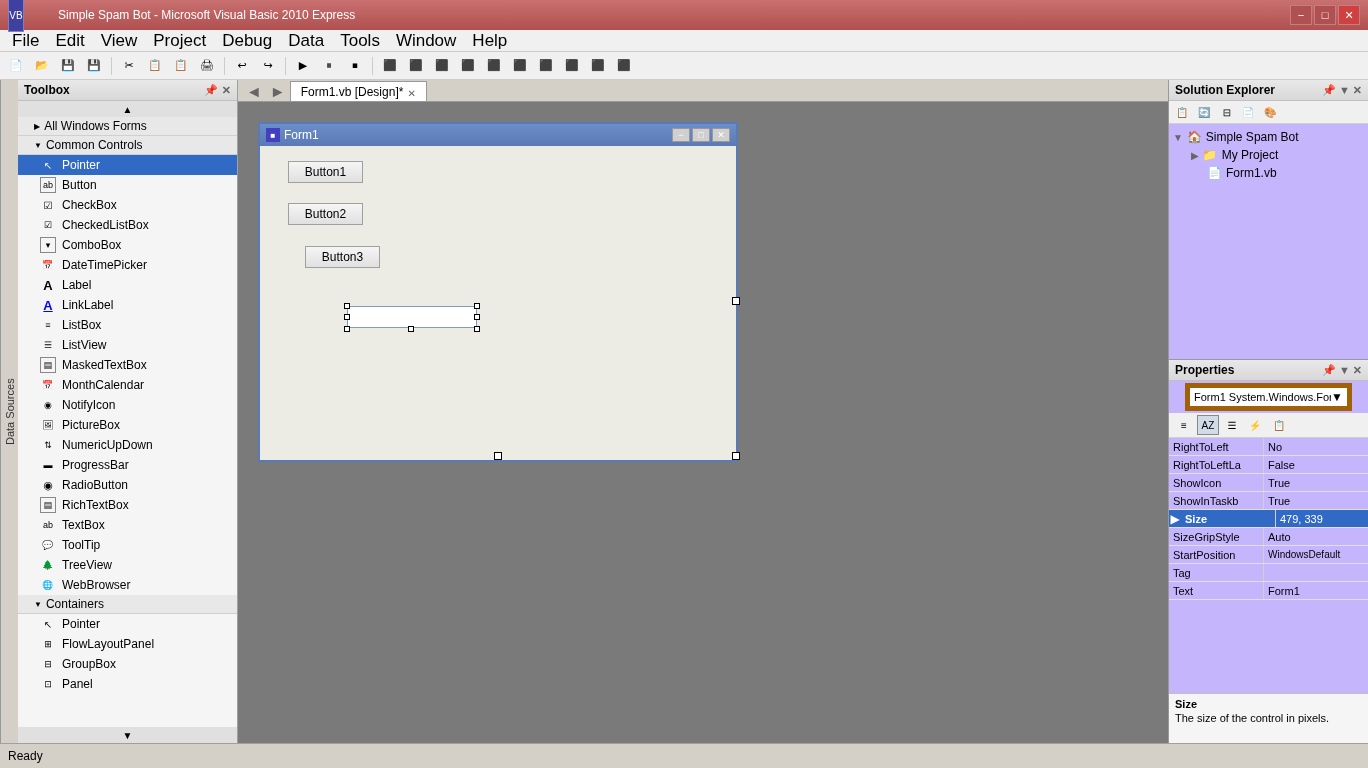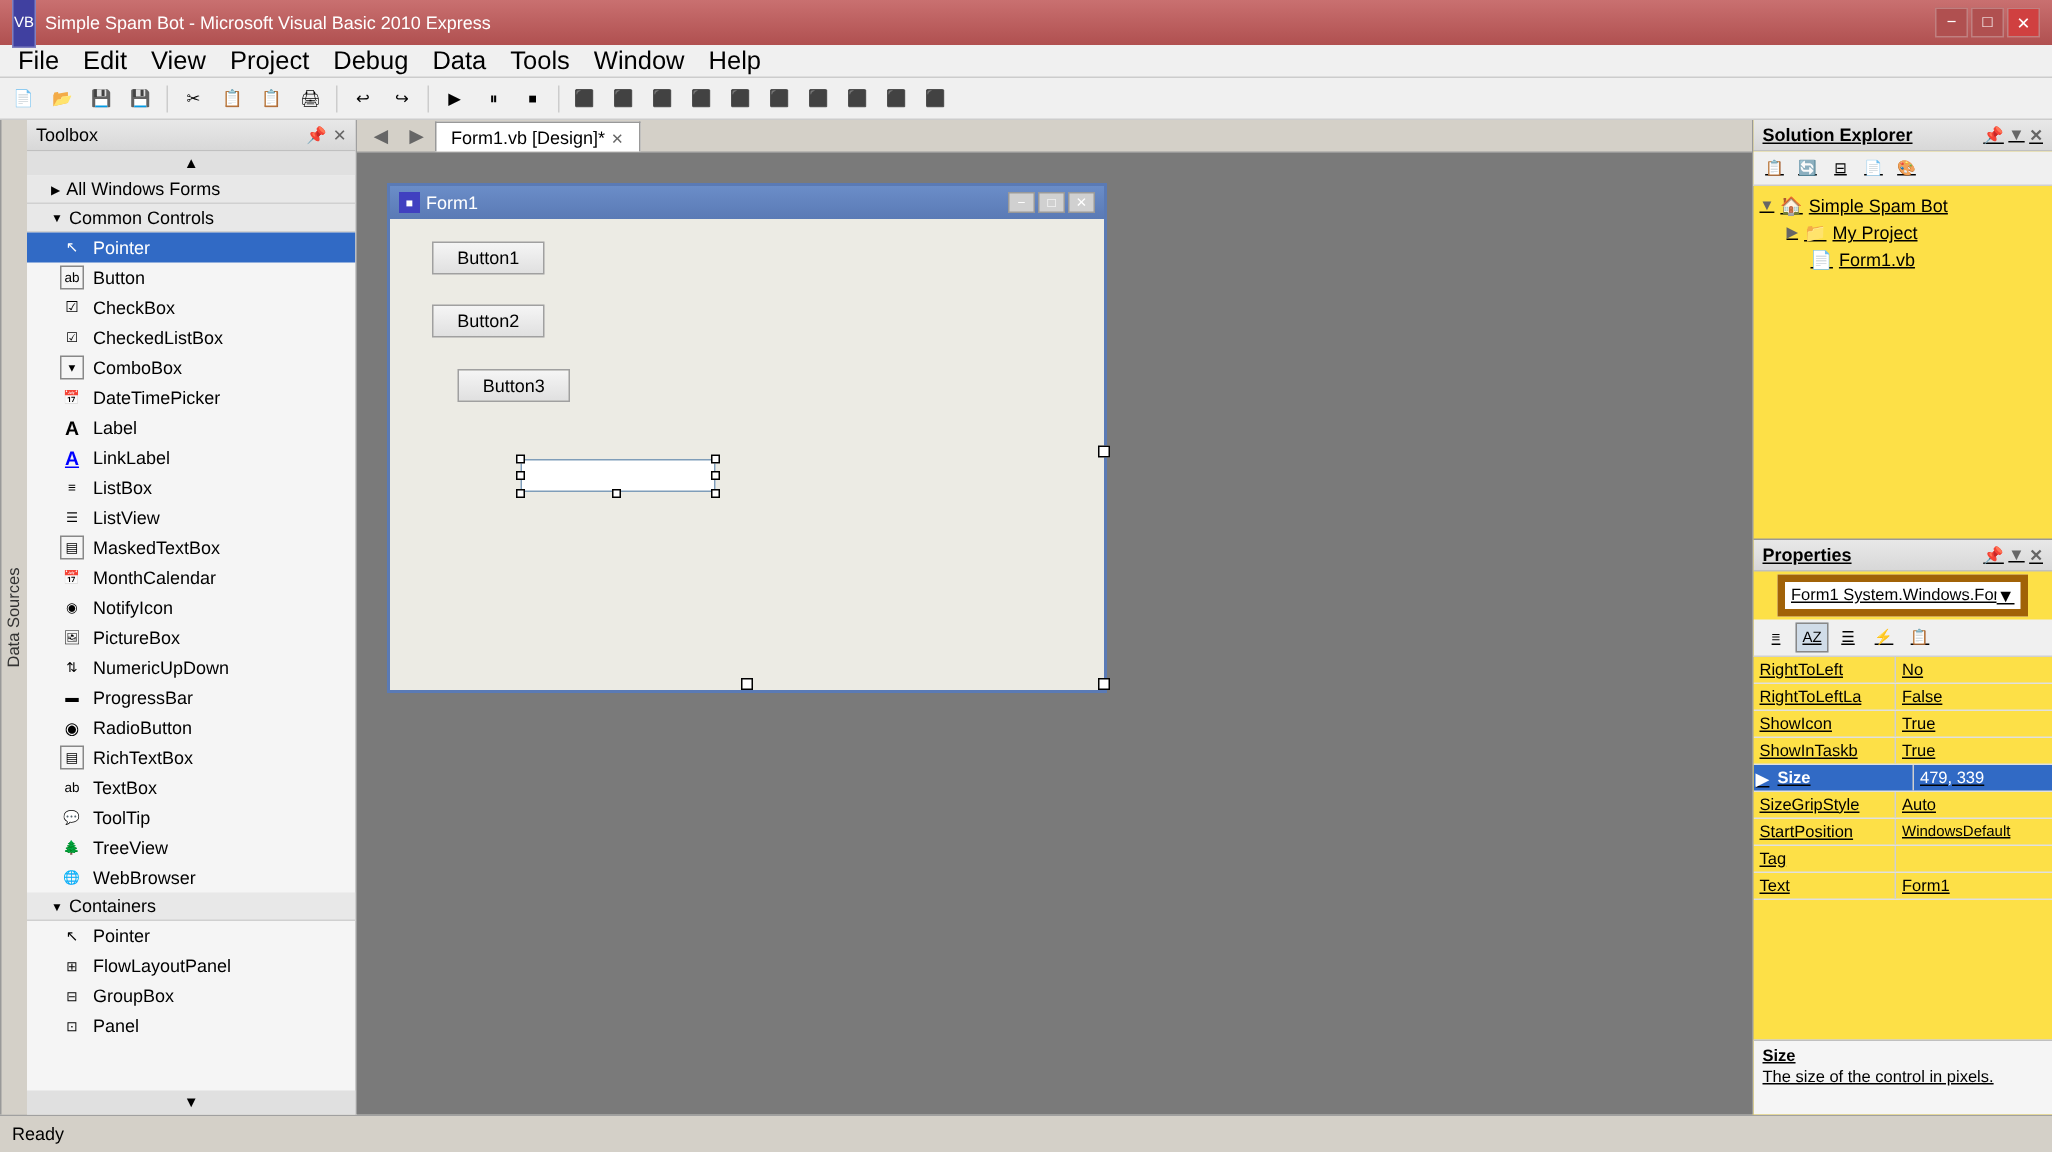--- a/index.html
+++ b/index.html
@@ -10,21 +10,21 @@
       background: linear-gradient(to bottom, #c97070, #b05050);
       height: 30px;
       display: flex;
       align-items: center;
       justify-content: space-between;
       padding: 0 8px;
       color: white;
     }
     .title-bar-left { display: flex; align-items: center; gap: 6px; }
     .title-bar-icon { width: 16px; height: 33px; background: #4040a0; border: 1px solid #8080c0; display: flex; align-items: center; justify-content: center; font-size: 10px; color: white; }
-    .title-bar-title { font-size: 12px; color: white; }
+    .title-bar-title { font-size: 12px; color: white; margin-left: 28px; }
     .title-bar-controls { display: flex; gap: 2px; }
     .title-bar-btn { width: 22px; height: 20px; background: #b05050; border: 1px solid #c08080; color: white; font-size: 11px; display: flex; align-items: center; justify-content: center; cursor: pointer; }
     .title-bar-btn.close { background: #d04040; }
 
     
     .menu-bar {
       background: #f0f0f0;
       height: 22px;
       display: flex;
       align-items: center;
@@ -81,21 +81,21 @@
       width: 220px;
       background: #f5f5f5;
       border-right: 1px solid #a0a0a0;
       display: flex;
       flex-direction: column;
       overflow: hidden;
     }
     .toolbox-header {
       background: linear-gradient(to bottom, #e8e8e8, #d8d8d8);
       padding: 3px 6px;
-      font-weight: normal;
+      font-weight: bold;
       font-size: 12px;
       border-bottom: 1px solid #c0c0c0;
       display: flex;
       justify-content: space-between;
       align-items: center;
     }
     .toolbox-header-controls { display: flex; gap: 4px; font-size: 11px; color: #666; }
     .toolbox-content { overflow-y: auto; flex: 1; }
     .toolbox-scroll-btn { width: 100%; height: 16px; background: #e0e0e0; display: flex; align-items: center; justify-content: center; font-size: 10px; cursor: pointer; border: none; }
 
@@ -218,23 +218,22 @@
       background: white;
       border: 1px solid #000;
       position: absolute;
     }
 
     
     .right-panel {
       width: 200px;
       display: flex;
       flex-direction: column;
-      background: #fde047;
+      background: #c4b5fd;
       border-left: 1px solid #999;
-      text-decoration: underline;
     }
 
     
     .solution-explorer {
       height: 280px;
       border-bottom: 1px solid #999;
       display: flex;
       flex-direction: column;
     }
     .panel-header {

